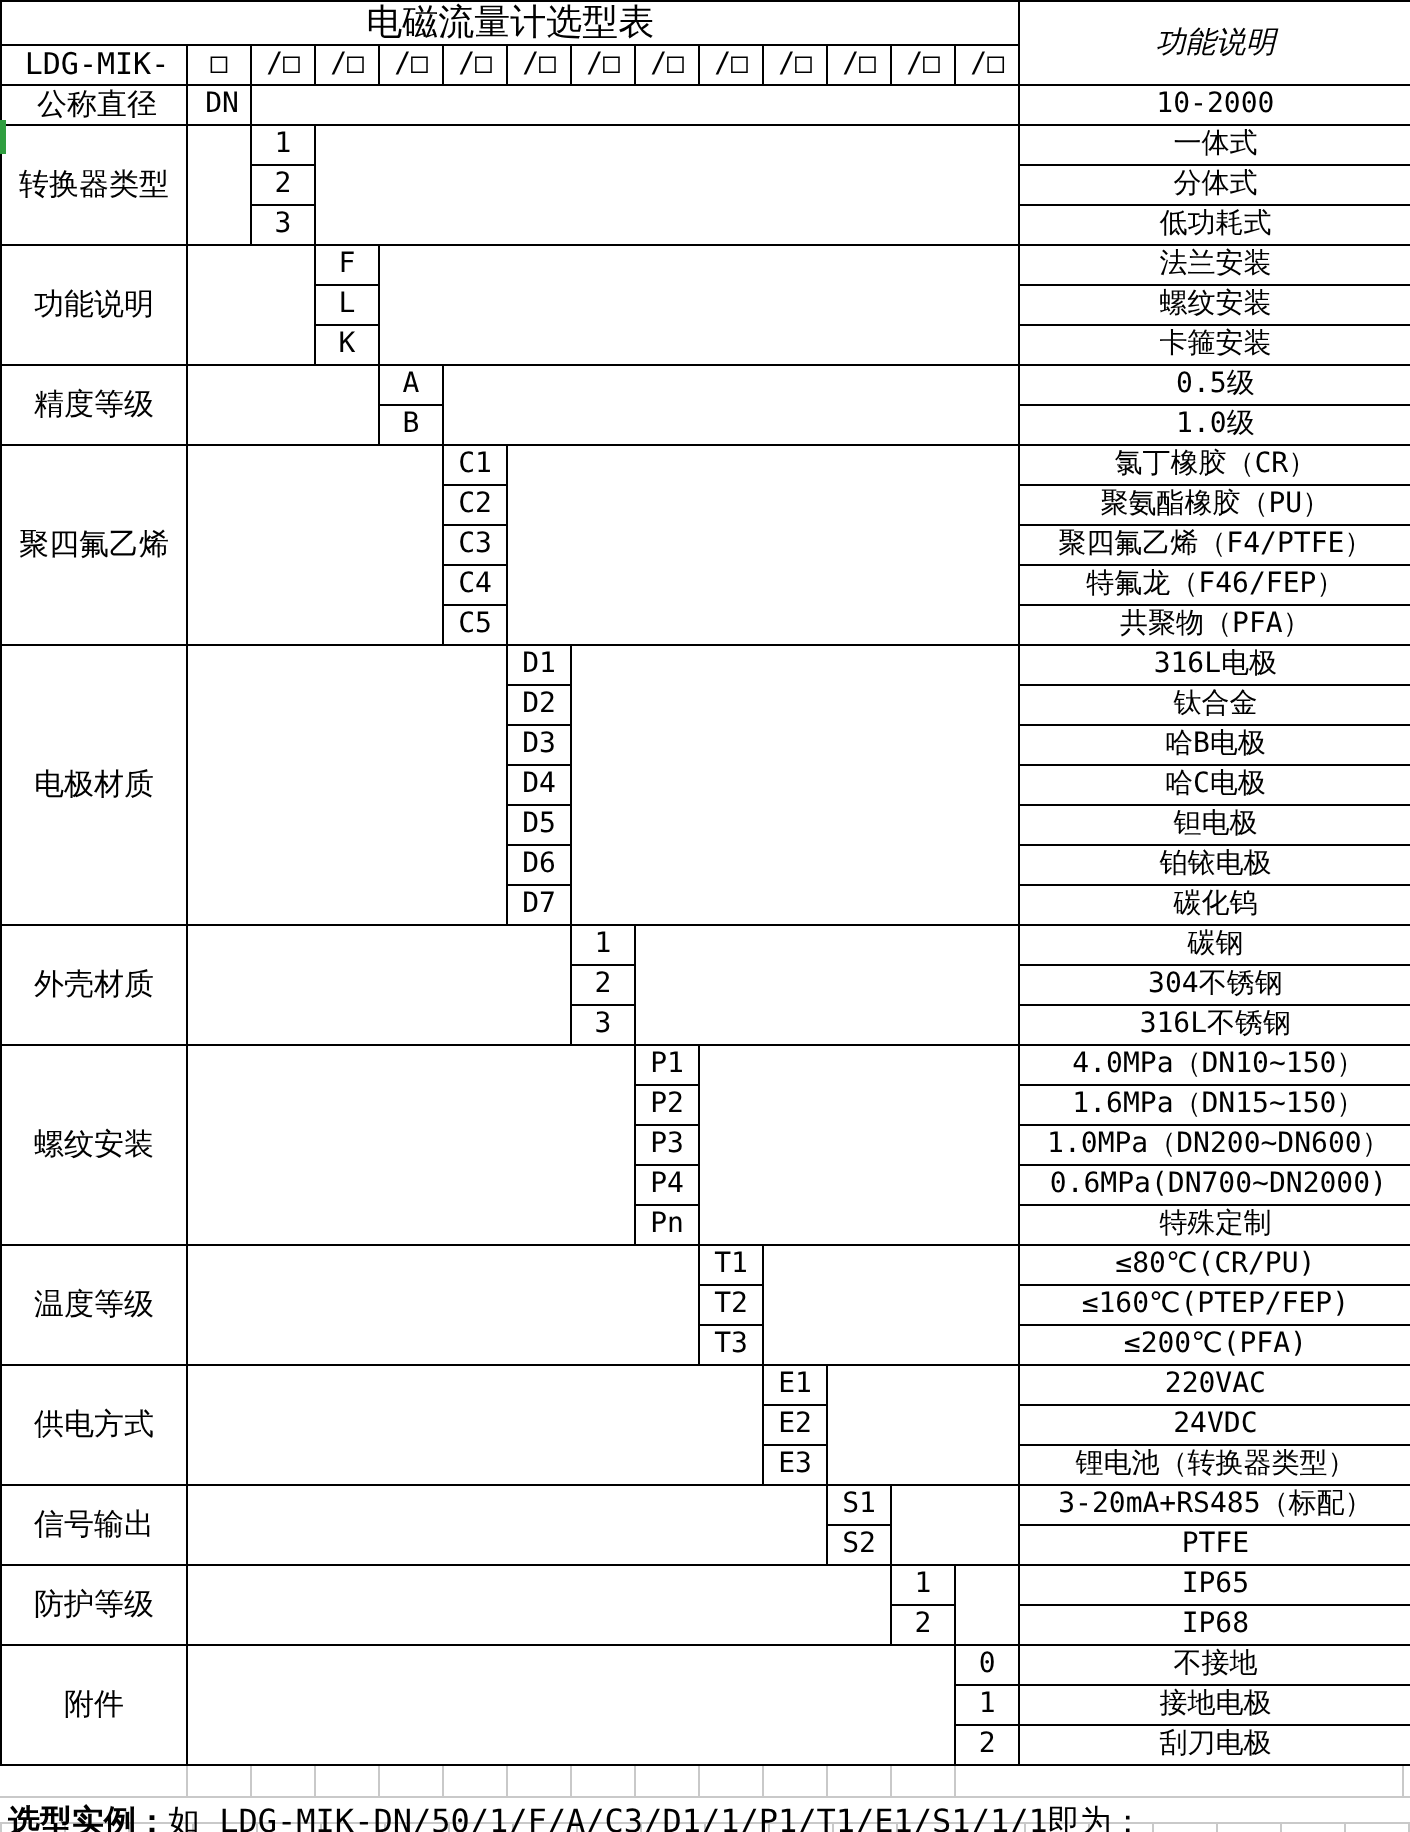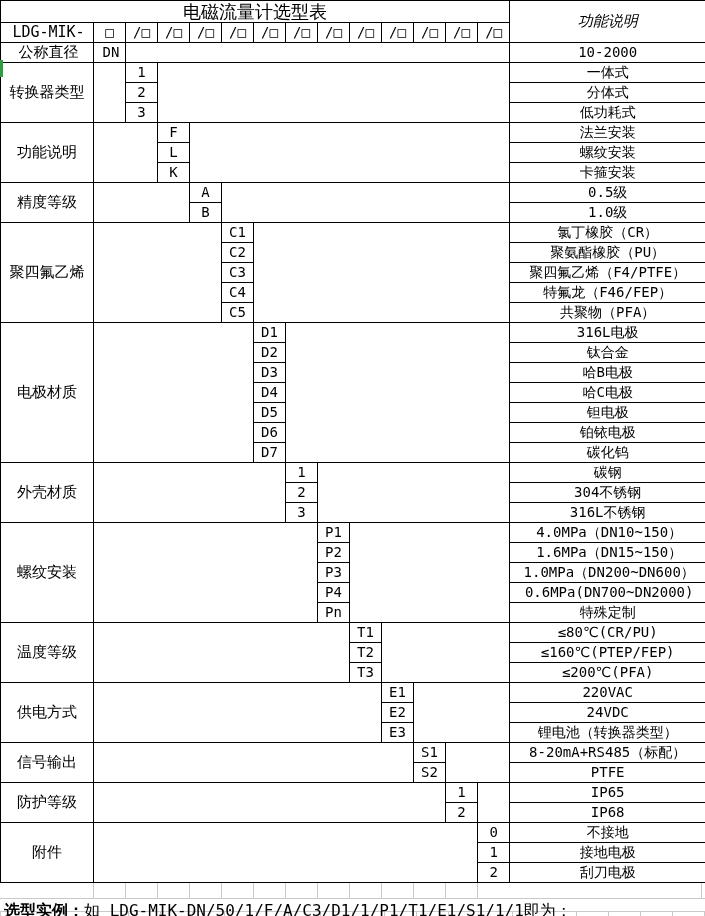--- a/index.html
+++ b/index.html
@@ -250,21 +250,21 @@
         </tr>
         <tr>
           <td class="b">E3</td>
           <td class="b">锂电池（转换器类型）</td>
         </tr>
         <tr>
           <td class="b label" rowspan="2">信号输出</td>
           <td class="sp" rowspan="2" colspan="10"></td>
           <td class="b">S1</td>
           <td class="sp" rowspan="2" colspan="2"></td>
-          <td class="b">8-20mA+RS485（标配）</td>
+          <td class="b">3-20mA+RS485（标配）</td>
         </tr>
         <tr>
           <td class="b">S2</td>
           <td class="b">PTFE</td>
         </tr>
         <tr>
           <td class="b label" rowspan="2">防护等级</td>
           <td class="sp" rowspan="2" colspan="11"></td>
           <td class="b">1</td>
           <td class="sp" rowspan="2" colspan="1"></td>

